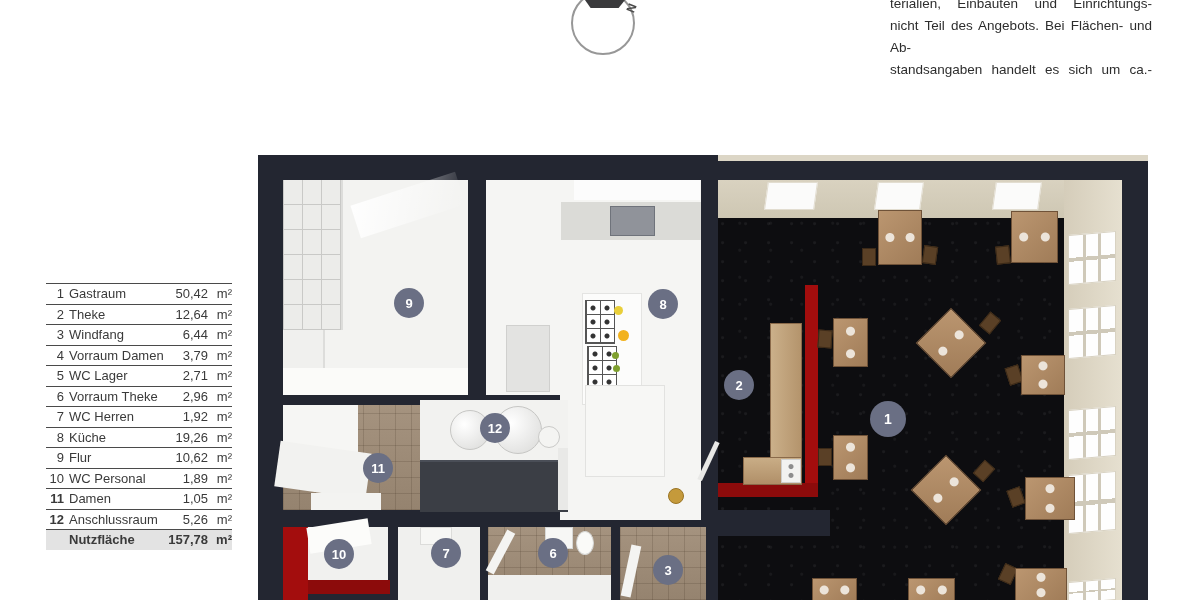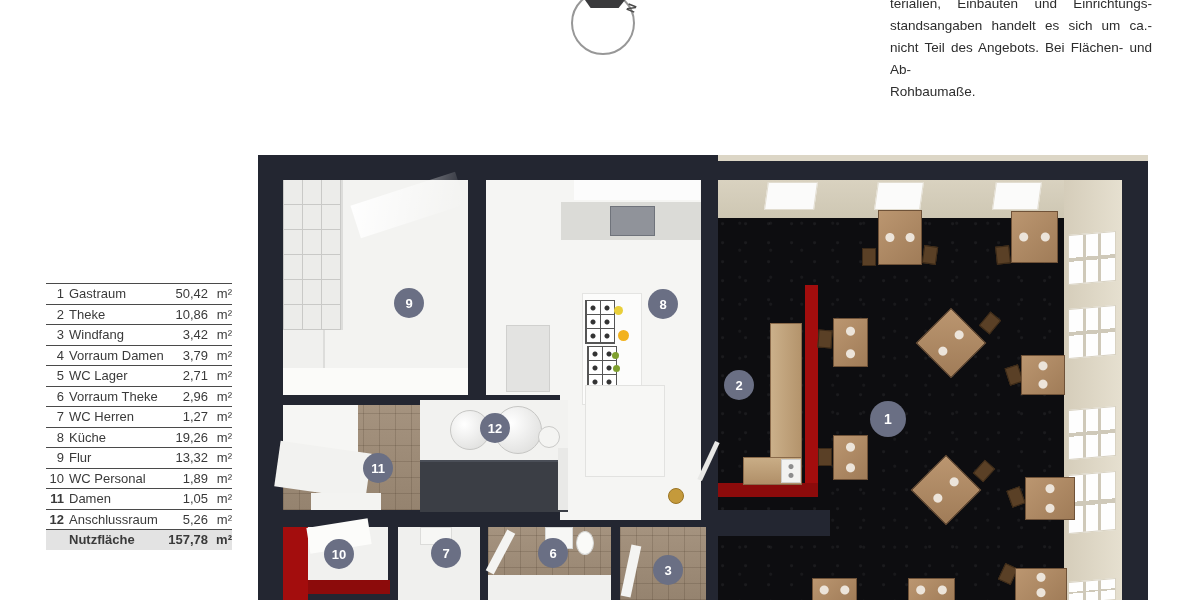--- a/index.html
+++ b/index.html
@@ -82,42 +82,41 @@
 <body>
 
 <div class="page">
 
   <div class="compass-circle"></div>
   <div class="compass-bar"></div>
   <div class="compass-n">N</div>
 
   <div class="disclaimer">
     <div class="just">terialien, Einbauten und Einrichtungs-</div>
+    <div class="just">nicht Teil des Angebots. Bei Flächen- und Ab-</div>
     <div class="just">standsangaben handelt es sich um ca.-</div>
-    <div class="just">nicht Teil des Angebots. Bei Flächen- und Ab-</div>
-    <div class="last">Rohbaumaße.</div>
   </div>
 
   <div class="room-table">
     <div class="rt-row">
         <span class="rt-no">1</span>
         <span class="rt-name">Gastraum</span>
         <span class="rt-val">50,42</span>
         <span class="rt-unit">m²</span>
       </div>
     <div class="rt-row">
         <span class="rt-no">2</span>
         <span class="rt-name">Theke</span>
-        <span class="rt-val">10,86</span>
+        <span class="rt-val">12,64</span>
         <span class="rt-unit">m²</span>
       </div>
     <div class="rt-row">
         <span class="rt-no">3</span>
         <span class="rt-name">Windfang</span>
-        <span class="rt-val">3,42</span>
+        <span class="rt-val">6,44</span>
         <span class="rt-unit">m²</span>
       </div>
     <div class="rt-row">
         <span class="rt-no">4</span>
         <span class="rt-name">Vorraum Damen</span>
         <span class="rt-val">3,79</span>
         <span class="rt-unit">m²</span>
       </div>
     <div class="rt-row">
         <span class="rt-no">5</span>
@@ -127,33 +126,33 @@
       </div>
     <div class="rt-row">
         <span class="rt-no">6</span>
         <span class="rt-name">Vorraum Theke</span>
         <span class="rt-val">2,96</span>
         <span class="rt-unit">m²</span>
       </div>
     <div class="rt-row">
         <span class="rt-no">7</span>
         <span class="rt-name">WC Herren</span>
-        <span class="rt-val">1,27</span>
+        <span class="rt-val">1,92</span>
         <span class="rt-unit">m²</span>
       </div>
     <div class="rt-row">
         <span class="rt-no">8</span>
         <span class="rt-name">Küche</span>
         <span class="rt-val">19,26</span>
         <span class="rt-unit">m²</span>
       </div>
     <div class="rt-row">
         <span class="rt-no">9</span>
         <span class="rt-name">Flur</span>
-        <span class="rt-val">13,32</span>
+        <span class="rt-val">10,62</span>
         <span class="rt-unit">m²</span>
       </div>
     <div class="rt-row">
         <span class="rt-no">10</span>
         <span class="rt-name">WC Personal</span>
         <span class="rt-val">1,89</span>
         <span class="rt-unit">m²</span>
       </div>
     <div class="rt-row">
         <span class="rt-no bold-no">11</span>

